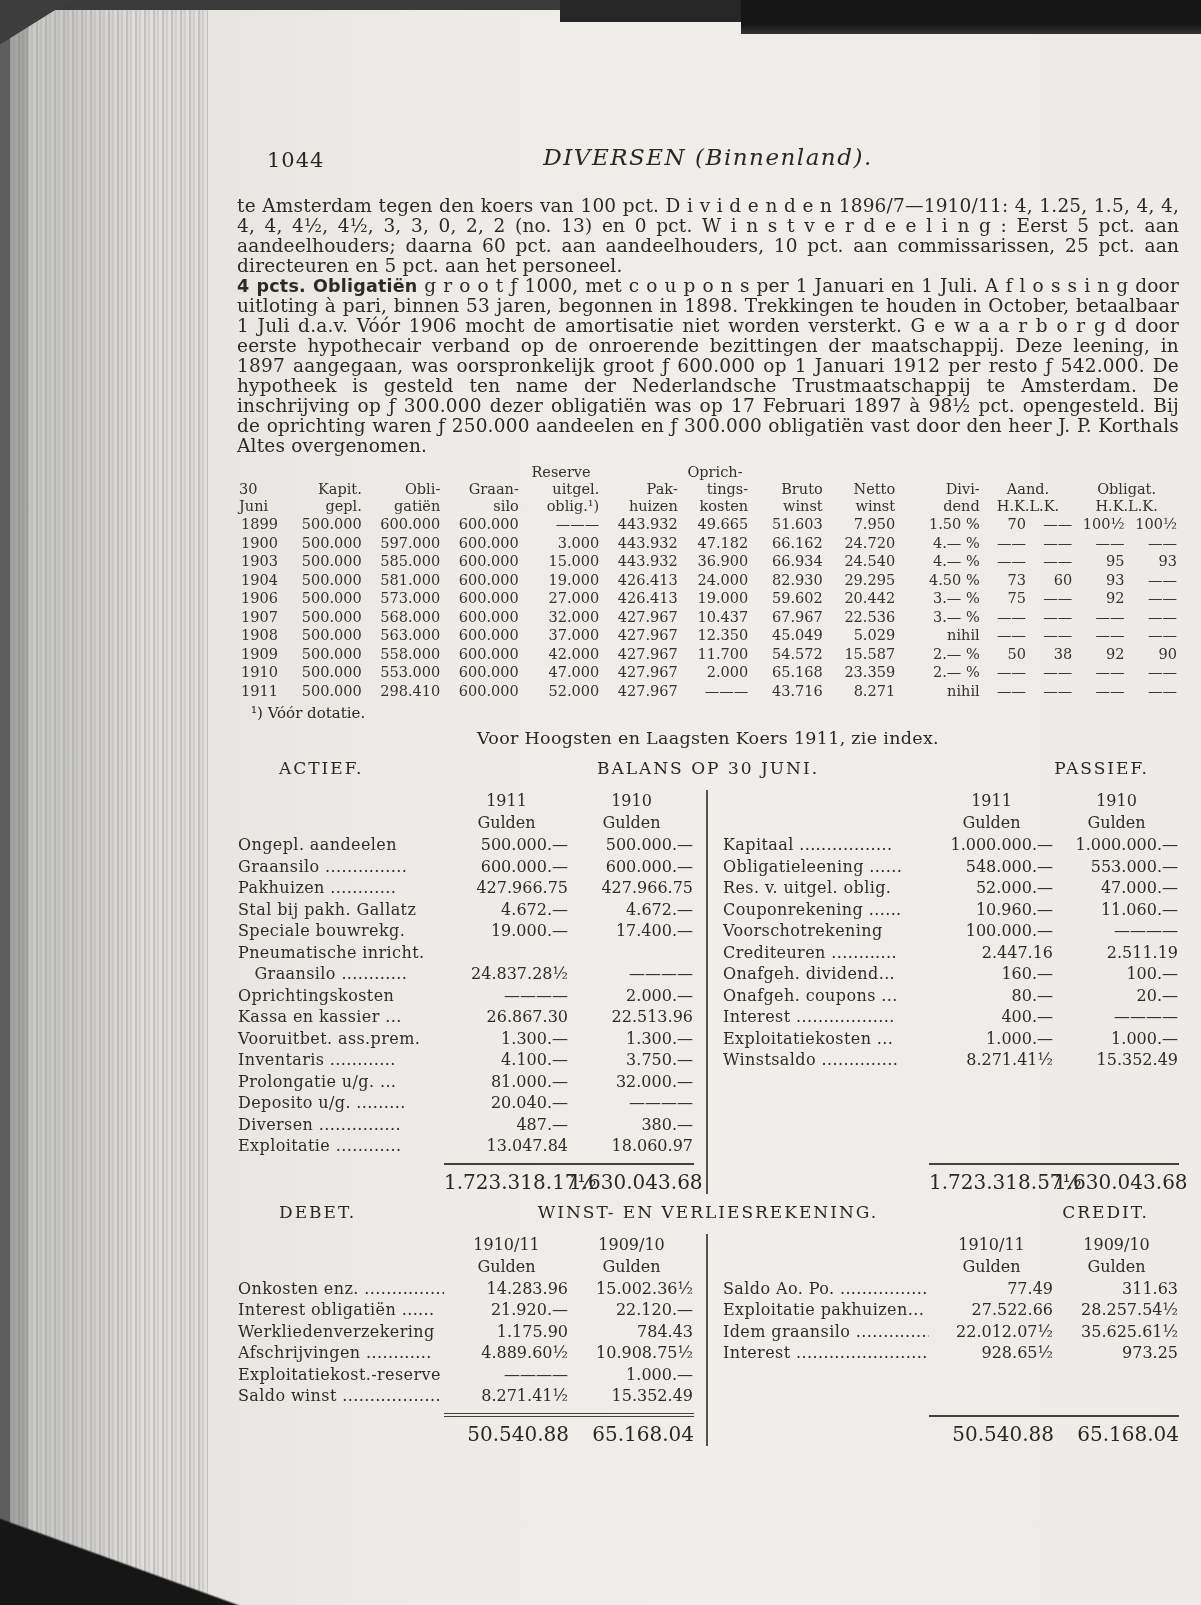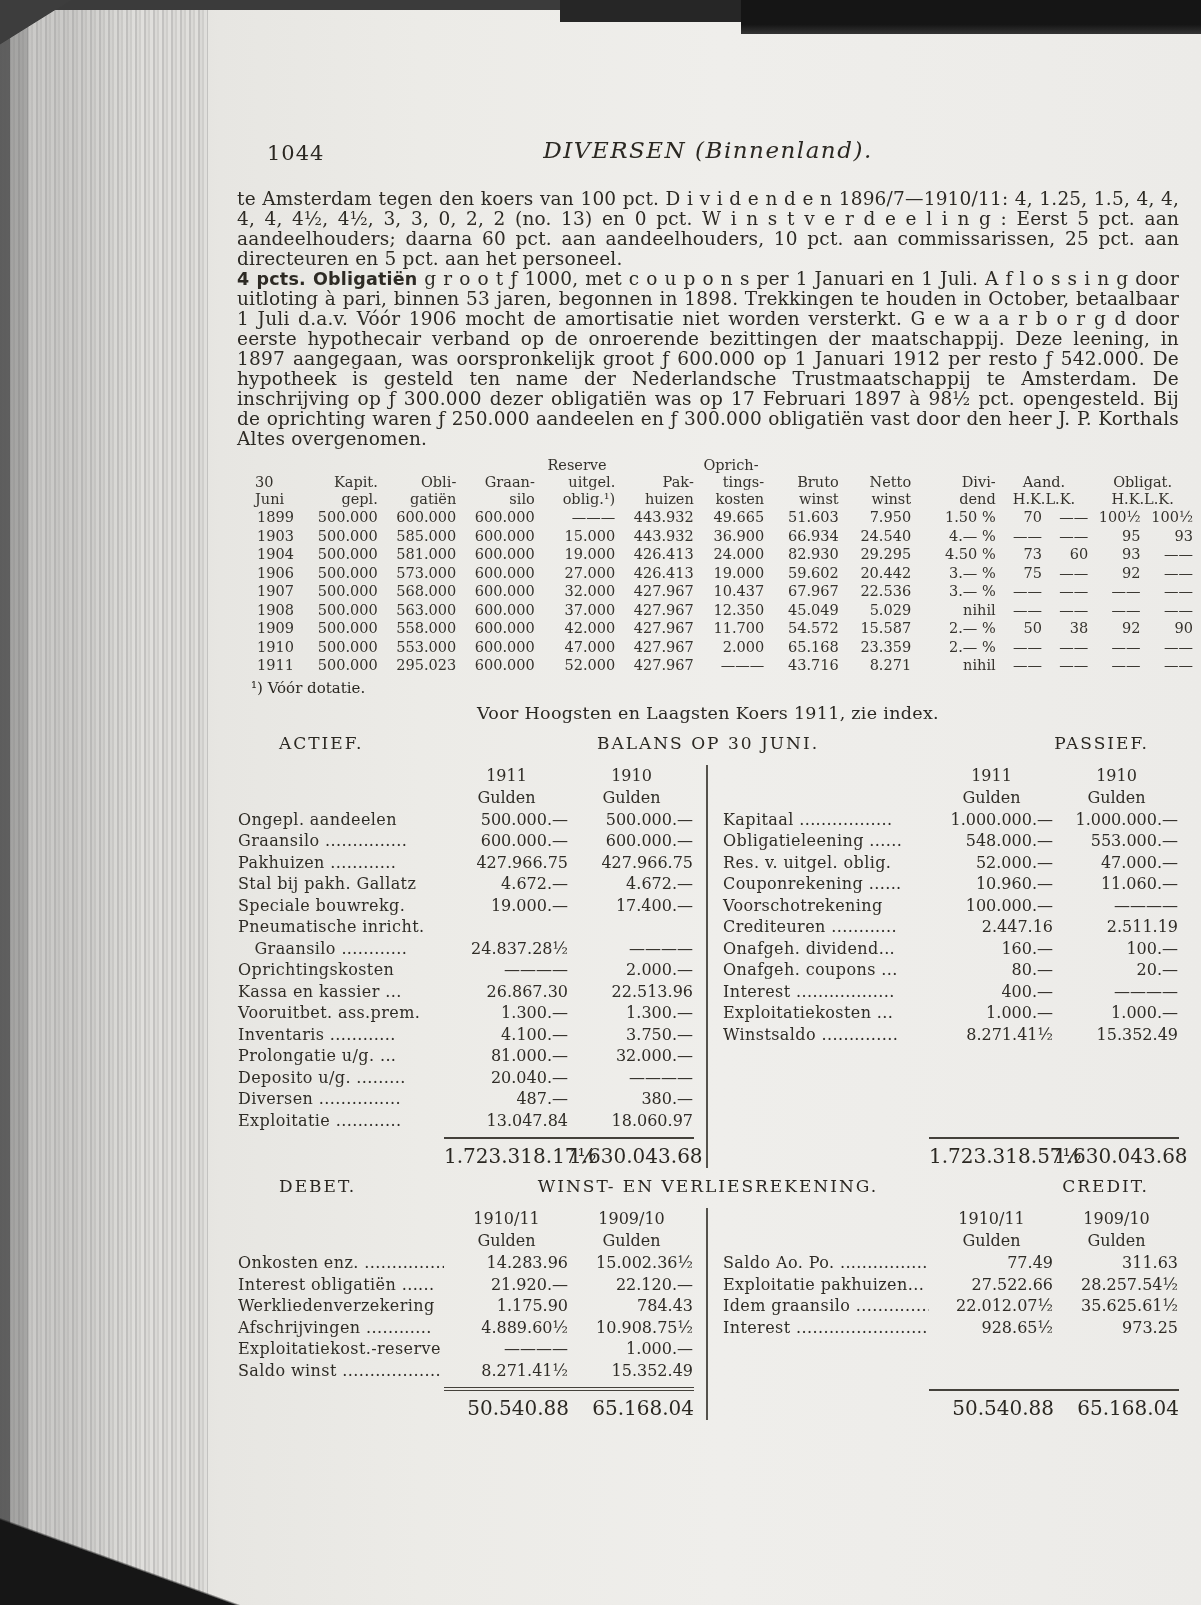--- a/index.html
+++ b/index.html
@@ -13,36 +13,36 @@
       repeating-linear-gradient(90deg,#c3c2c0 0 2px,#dad9d6 2px 4px,#cfcecb 4px 6px,#e0dfdc 6px 9px);}
   .edge-top{position:absolute;top:0;left:0;right:0;height:10px;background:#3b3b3b;}
   .edge-top-mid{position:absolute;top:0;left:560px;width:220px;height:22px;background:#262626;}
   .edge-top-right{position:absolute;top:0;right:0;width:460px;height:34px;
     background:linear-gradient(180deg,#151515 0 72%,#343434 100%);}
   .edge-top-left{position:absolute;top:0;left:0;width:80px;height:50px;
     background:linear-gradient(to bottom right,#3d3d3d 0 44%,transparent 45%);}
   .edge-bottom-left{position:absolute;left:0;bottom:0;width:345px;height:125px;
     background:linear-gradient(to top right,#161616 0 34%,transparent 35%);}
 
-  .content{position:absolute;left:237px;right:22px;top:137px;}
+  .content{position:absolute;left:237px;right:22px;top:144px;}
 
   
   .pg-head{position:relative;height:36px;margin-bottom:16px;}
   .pg-num{position:absolute;left:30px;top:4px;font-size:21px;letter-spacing:1px;}
   .pg-title{position:absolute;left:0;right:0;text-align:center;font-style:italic;
             font-size:23px;letter-spacing:1.5px;}
 
   
   .para{margin:0;text-align:justify;font-size:18.5px;line-height:20px;
         letter-spacing:.2px; color:#2d2a24;}
   .para .lead{font-family:"DejaVu Sans", sans-serif;font-weight:bold;font-size:17.5px;}
 
   
   table.stats{border-collapse:collapse;width:100%;margin-top:8px;
-              font-size:14.5px;color:#35322c;margin-left:16px;}
+              font-size:14.5px;color:#35322c;}
   table.stats th{font-weight:normal;text-align:right;padding:0 2px;line-height:17px;white-space:nowrap;}
   table.stats th.c{text-align:center;}
   table.stats th:first-child{text-align:left;}
   table.stats td{text-align:right;padding:0 2px;line-height:18.5px;white-space:nowrap;}
   table.stats td:first-child{text-align:left;padding-left:4px;}
   .fnote{font-size:15px;margin:4px 0 0 14px;}
   .idxnote{font-size:17.5px;text-align:center;margin:6px 0 10px 0;letter-spacing:.3px;}
 
   
   .sheet-head{position:relative;height:28px;font-size:17px;letter-spacing:2px;margin-top:8px;}
@@ -150,20 +150,36 @@
             <td>49.665</td>
             <td>51.603</td>
             <td>7.950</td>
             <td>1.50 %</td>
             <td>70</td>
             <td>——</td>
             <td>100½</td>
             <td>100½</td>
           </tr>
           <tr>
+            <td>1900</td>
+            <td>500.000</td>
+            <td>597.000</td>
+            <td>600.000</td>
+            <td>3.000</td>
+            <td>443.932</td>
+            <td>47.182</td>
+            <td>66.162</td>
+            <td>24.720</td>
+            <td>4.— %</td>
+            <td>——</td>
+            <td>——</td>
+            <td>——</td>
+            <td>——</td>
+          </tr>
+          <tr>
             <td>1903</td>
             <td>500.000</td>
             <td>585.000</td>
             <td>600.000</td>
             <td>15.000</td>
             <td>443.932</td>
             <td>36.900</td>
             <td>66.934</td>
             <td>24.540</td>
             <td>4.— %</td>
@@ -264,21 +280,21 @@
             <td>23.359</td>
             <td>2.— %</td>
             <td>——</td>
             <td>——</td>
             <td>——</td>
             <td>——</td>
           </tr>
           <tr>
             <td>1911</td>
             <td>500.000</td>
-            <td>295.023</td>
+            <td>298.410</td>
             <td>600.000</td>
             <td>52.000</td>
             <td>427.967</td>
             <td>———</td>
             <td>43.716</td>
             <td>8.271</td>
             <td>nihil</td>
             <td>——</td>
             <td>——</td>
             <td>——</td>

